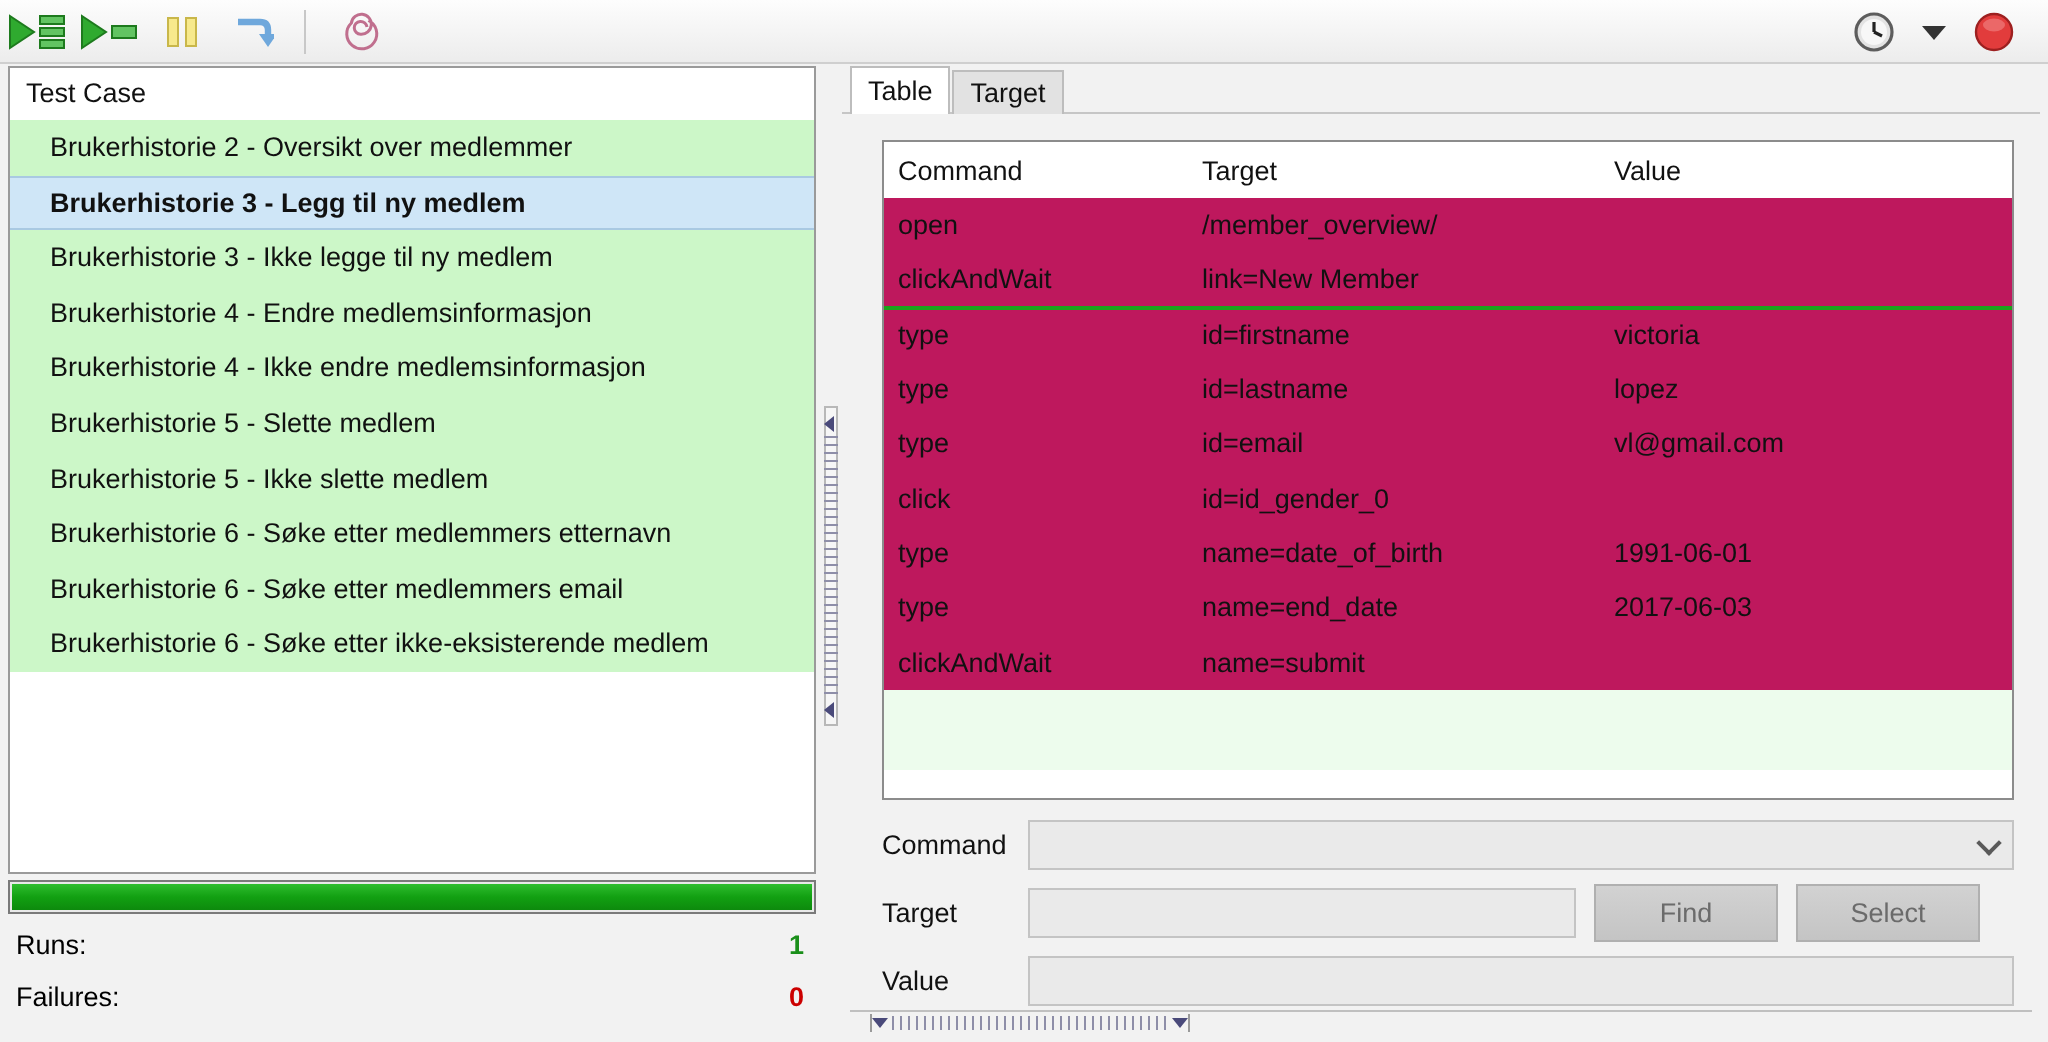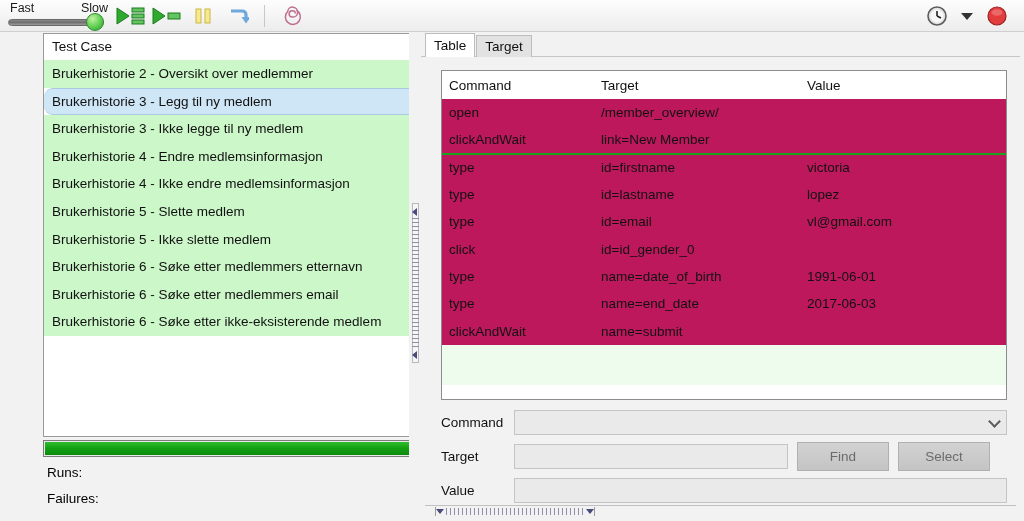--- a/index.html
+++ b/index.html
@@ -43,41 +43,41 @@
   .tb-btn {
     width: 34px; height: 28px; margin-left: 2px;
     display: flex; align-items: center; justify-content: center;
     background: transparent; border: 1px solid transparent;
   }
   .tb-btn svg { display: block; }
   .tb-spacer { flex: 1; }
 
   
   .left-pane {
-    position: absolute; left: 4px; top: 33px; width: 404px; height: 484px; margin-left: 39px;
+    position: absolute; left: 4px; top: 33px; width: 404px; height: 484px;
   }
   .tc-list {
     position: absolute; left: 0; top: 0; width: 404px; height: 404px;
     background: #ffffff; border: 1px solid #9a9a9a;
     overflow: hidden;
   }
   .tc-head {
     height: 26px; line-height: 26px; padding-left: 8px;
     background: #ffffff; font-size: 13.5px; color: #111;
     border-bottom: 1px solid #ffffff;
   }
   .tc-item {
-    height: 27.6px; line-height: 27.6px; padding-left: 8px;
+    height: 27.6px; line-height: 27.6px; padding-left: 20px;
     background: #ccf7c8; color: #111; font-size: 13.5px;
     white-space: nowrap; overflow: hidden;
   }
   .tc-item.selected {
-    background: #cfe6f7; font-weight: normal;
+    background: #cfe6f7; font-weight: bold;
     border-top: 1px solid #a9c9e2; border-bottom: 1px solid #a9c9e2;
-    height: 27.6px; line-height: 26px; border-radius: 9px;
+    height: 27.6px; line-height: 26px;
   }
   .tc-blank { background: #ffffff; height: 60px; }
 
   .progress-outer {
     position: absolute; left: 0; top: 407px; width: 404px; height: 17px;
     border: 1px solid #7a7a7a; background: #e9e9e9; padding: 1px;
   }
   .progress-inner {
     width: 100%; height: 100%;
     background: linear-gradient(to bottom, #2fbd2f 0%, #12a012 50%, #0d8a0d 100%);
@@ -192,28 +192,20 @@
   }
   .hsplit-edge { width: 1px; height: 9px; background: #9a9a9a; }
 </style>
 </head>
 <body>
 
 <div id="app">
 
   <div class="toolbar">
 
-    <div class="speed-widget">
-      <div class="speed-labels">
-        <span>Fast</span>
-        <span>Slow</span>
-      </div>
-      <div class="speed-track"></div>
-      <div class="speed-knob"></div>
-    </div>
 
     <div class="tb-btn">
       <span>
         <svg width="30" height="18" viewBox="0 0 30 18">
           <polygon points="1,1 1,17 13,9" fill="#2faa2f" stroke="#1d7a1d" stroke-width="1"></polygon>
           <rect x="16" y="1" width="12" height="4" fill="#62c462" stroke="#1d7a1d" stroke-width="1"></rect>
           <rect x="16" y="7" width="12" height="4" fill="#62c462" stroke="#1d7a1d" stroke-width="1"></rect>
           <rect x="16" y="13" width="12" height="4" fill="#62c462" stroke="#1d7a1d" stroke-width="1"></rect>
         </svg>
       </span>

